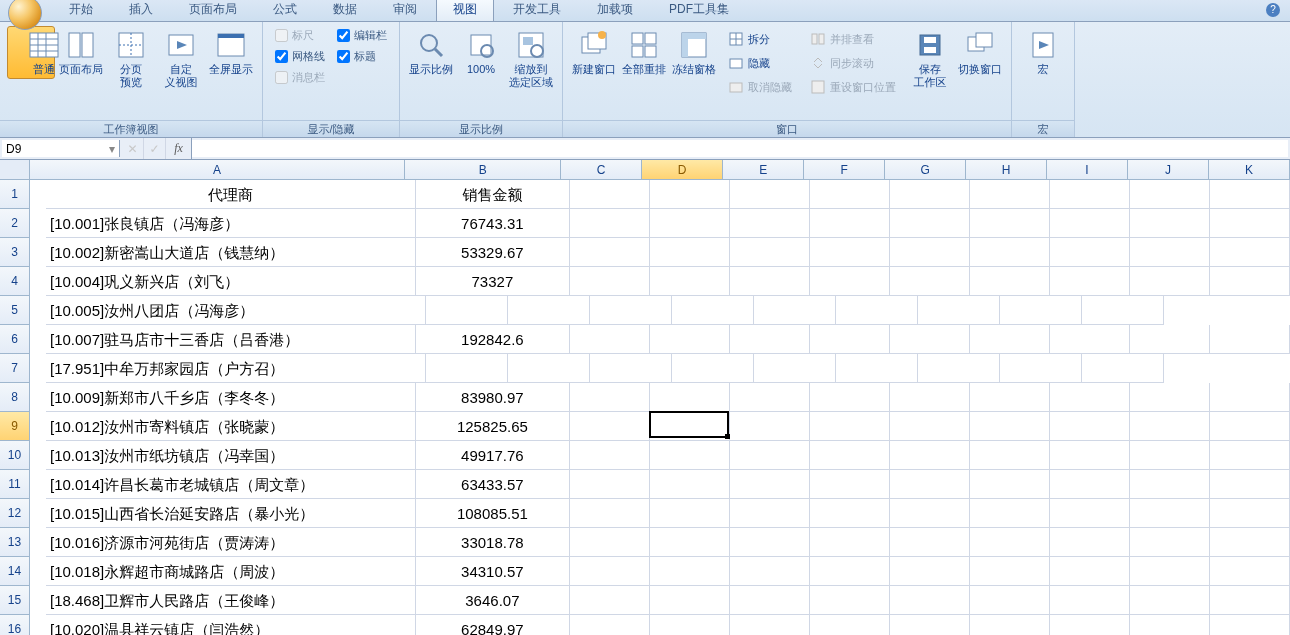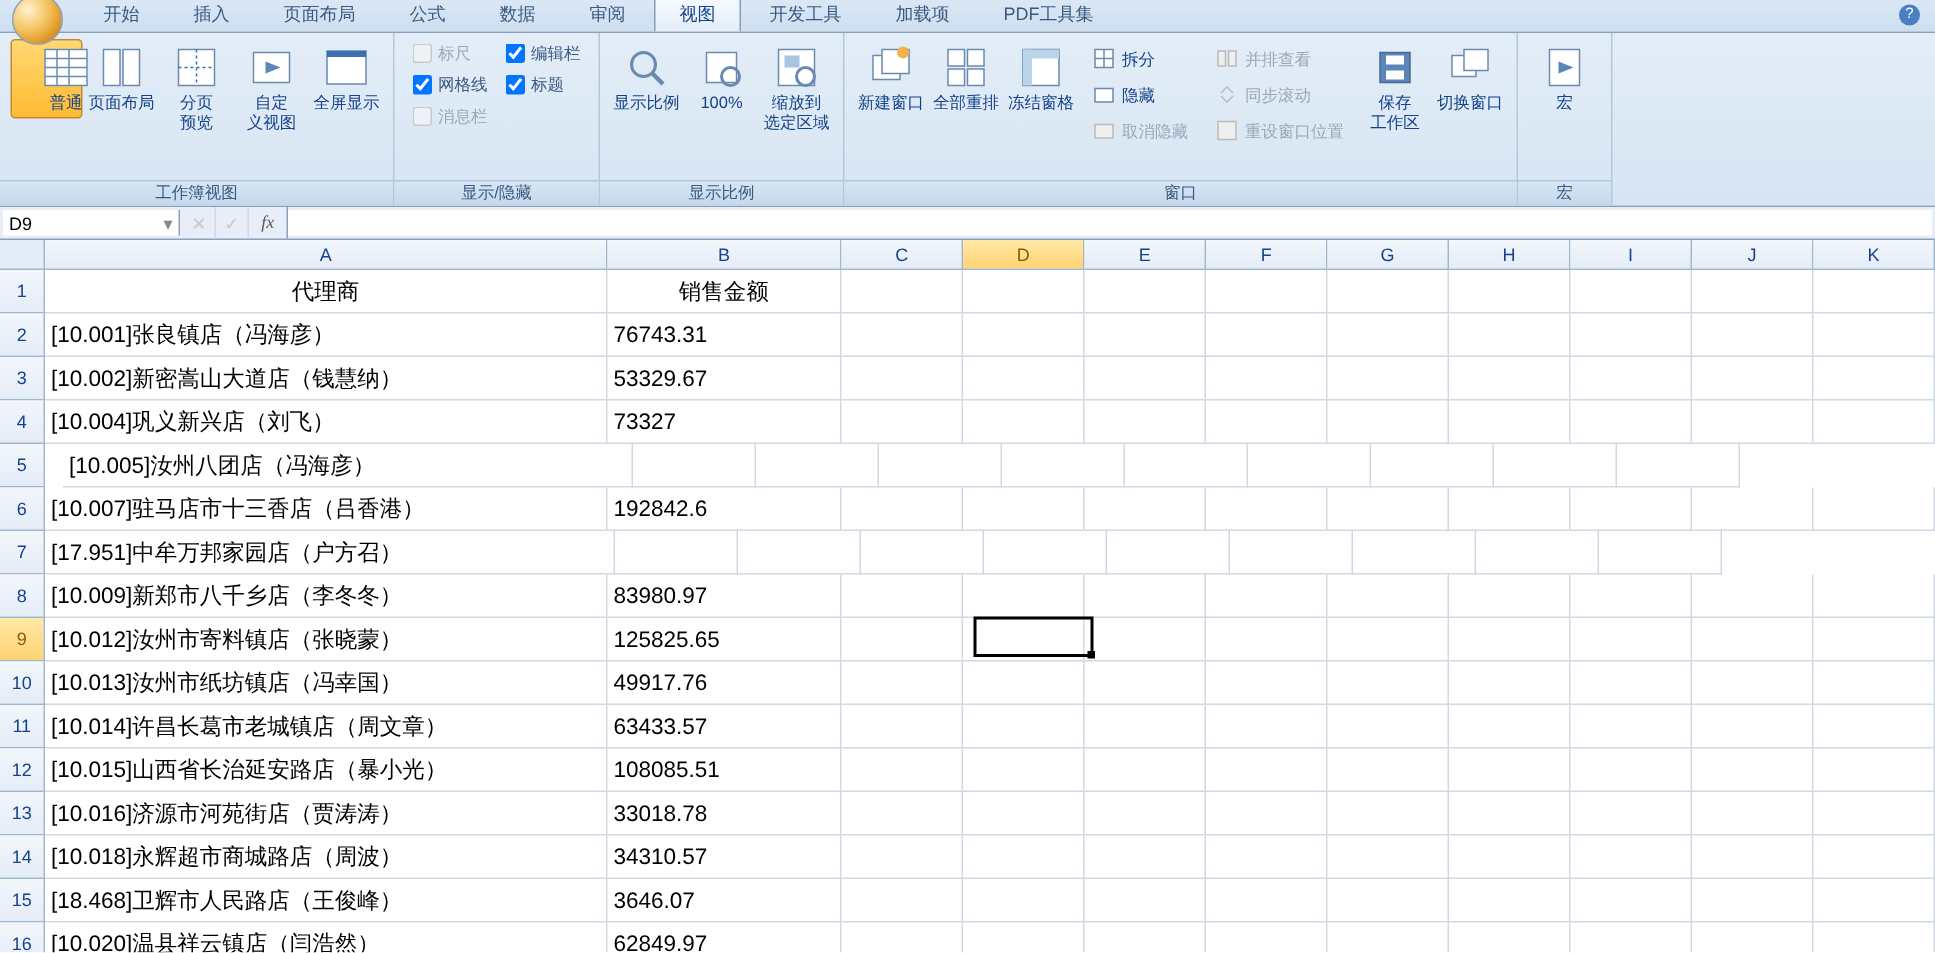--- a/index.html
+++ b/index.html
@@ -40,25 +40,25 @@
 
 
 .sheet { position:relative; height: calc(635px - 22px - 116px - 22px); overflow:hidden; background:#fff;}
 .selectall { position:absolute; left:0; top:0; width:30px; height:20px; background:#e4ecf7; border-right:1px solid #9eb6ce; border-bottom:1px solid #9eb6ce;}
 .colheads { position:absolute; left:30px; top:0; right:0; height:20px; display:flex;}
 .colhead { height:20px; background:linear-gradient(#f3f7fb,#e4ecf7); border-right:1px solid #9eb6ce; border-bottom:1px solid #9eb6ce; text-align:center; line-height:20px; font-size:12px; color:#15428b; font-family:Arial;}
 .colhead.sel { background:linear-gradient(#ffe9a6,#ffd373); color:#8a5a00;}
 .rowheads { position:absolute; left:0; top:20px; width:30px;}
 .rowhead { height:29px; background:linear-gradient(#f3f7fb,#e4ecf7); border-right:1px solid #9eb6ce; border-bottom:1px solid #9eb6ce; text-align:center; line-height:29px; font-size:12px; color:#15428b; font-family:Arial;}
 .rowhead.sel { background:linear-gradient(#ffe9a6,#ffd373); color:#8a5a00;}
-.cells { position:absolute; left:30px; top:20px; right:0; bottom:0;}
+.cells { position:absolute; left:30px; top:20px; right:0; bottom:0;padding-left:16px;}
 .row { height:29px; display:flex;}
 .cell { height:29px; border-right:1px solid #d0d7e5; border-bottom:1px solid #d0d7e5; padding:0 4px; line-height:29px; font-size:15px; overflow:hidden; white-space:nowrap;}
 .cell.hc { text-align:center; }
-.cell.rnum { text-align:left; font-family:Arial;}
+.cell.rnum { text-align:center; font-family:Arial;}
 .activecell { position:absolute; border:2px solid #000; pointer-events:none;}
 .activecell::after { content:""; position:absolute; right:-3px; bottom:-3px; width:5px; height:5px; background:#000;}
 
 
 svg { display:block;}
 </style>
 </head>
 <body>
 
 <div class="tabbar">
@@ -422,21 +422,21 @@
         <div class="cell" style="width: 82px;"></div>
         <div class="cell" style="width: 82px;"></div>
         <div class="cell" style="width: 82px;"></div>
         <div class="cell" style="width: 82px;"></div>
         <div class="cell" style="width: 82px;"></div>
         <div class="cell" style="width: 82px;"></div>
         <div class="cell" style="width: 82px;"></div>
         <div class="cell" style="width: 82px;"></div>
       </div>
       <div class="row">
-        <div class="cell" style="width: 380px; margin-left: 12px;">[10.005]汝州八团店（冯海彦）</div>
+        <div class="cell" style="width: 380px;">[10.005]汝州八团店（冯海彦）</div>
         <div class="cell" style="width: 82px;"></div>
         <div class="cell" style="width: 82px;"></div>
         <div class="cell" style="width: 82px;"></div>
         <div class="cell" style="width: 82px;"></div>
         <div class="cell" style="width: 82px;"></div>
         <div class="cell" style="width: 82px;"></div>
         <div class="cell" style="width: 82px;"></div>
         <div class="cell" style="width: 82px;"></div>
         <div class="cell" style="width: 82px;"></div>
       </div>

